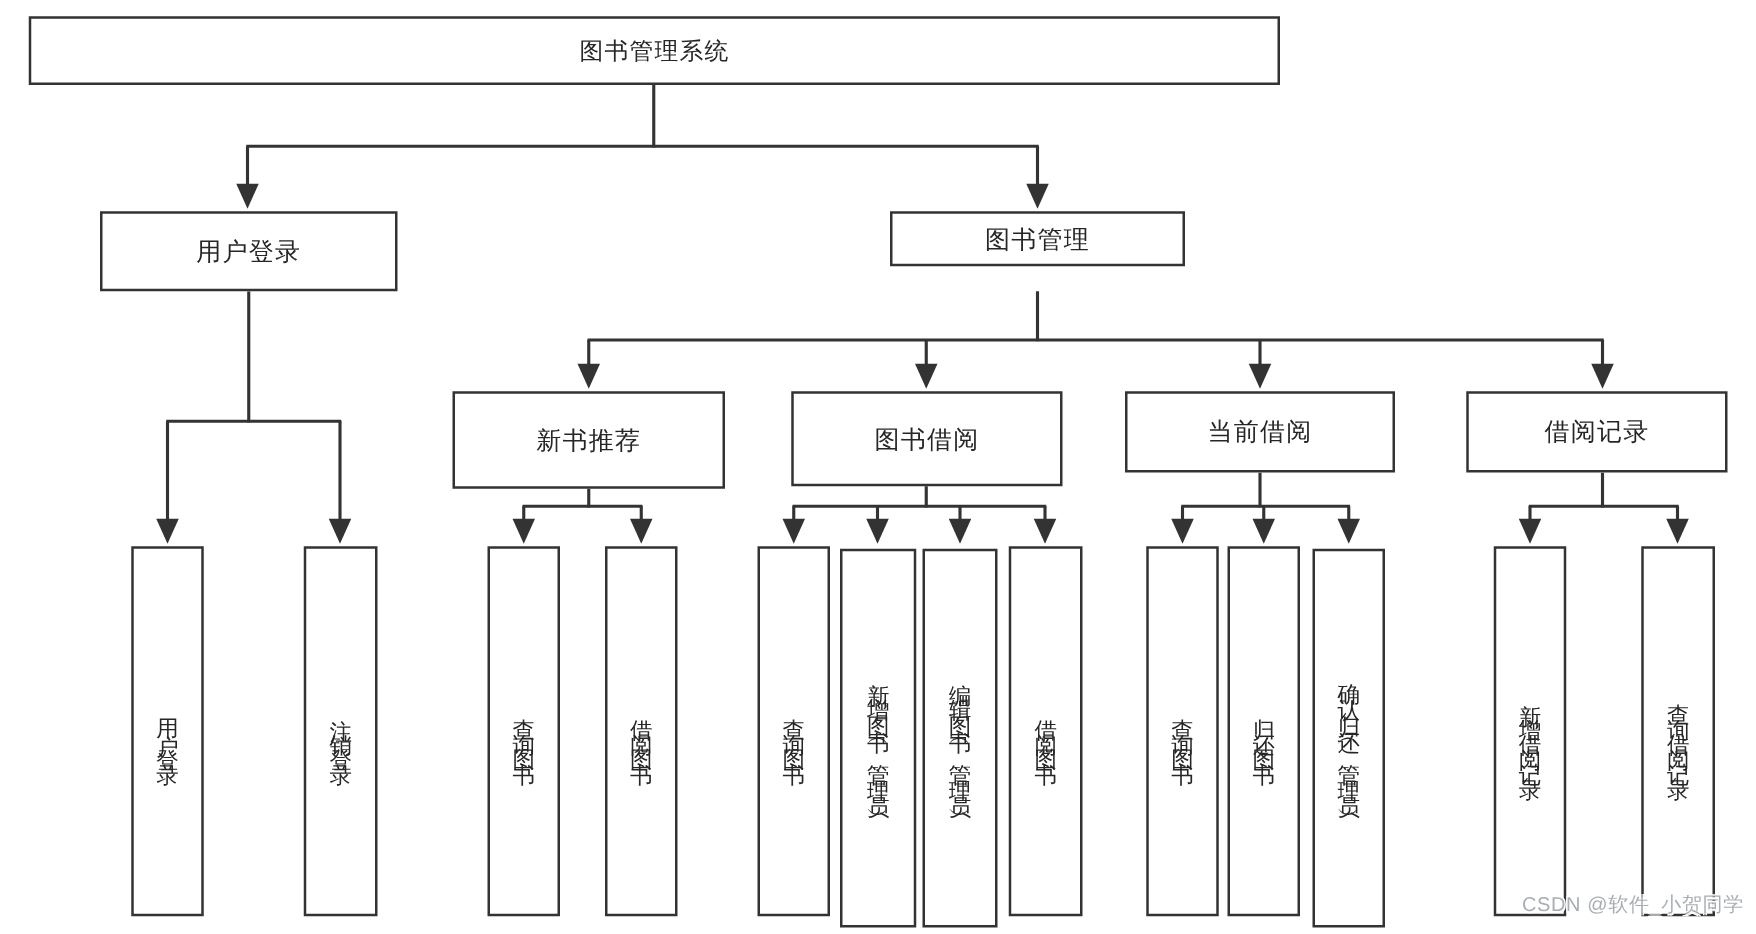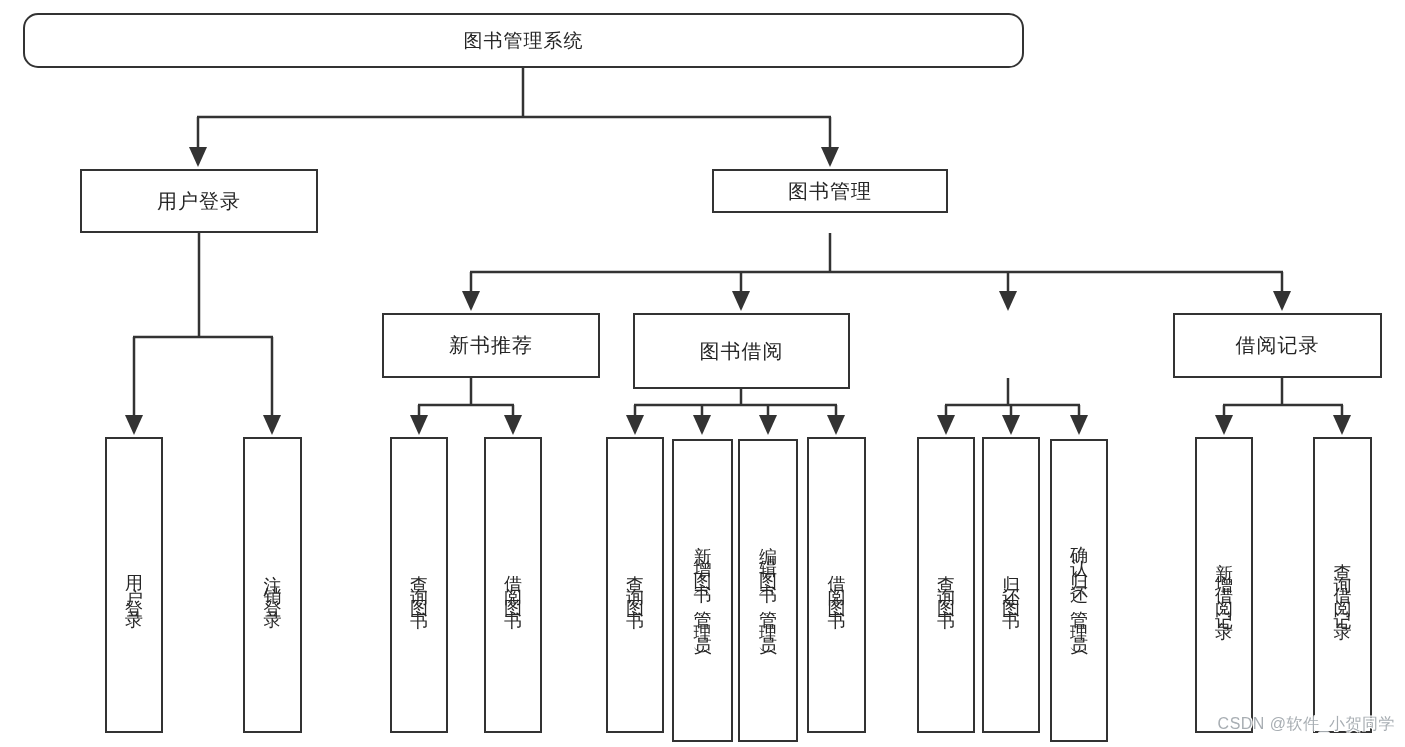--- a/index.html
+++ b/index.html
@@ -122,37 +122,40 @@
       <polygon points="759,415 777,415 768,435"></polygon>
       <polygon points="827,415 845,415 836,435"></polygon>
       <polygon points="937,415 955,415 946,435"></polygon>
       <polygon points="1002,415 1020,415 1011,435"></polygon>
       <polygon points="1070,415 1088,415 1079,435"></polygon>
       <polygon points="1215,415 1233,415 1224,435"></polygon>
       <polygon points="1333,415 1351,415 1342,435"></polygon>
     </g>
   </svg>
 
-  <div class="hbox root" style="left:23px;top:13px;width:1001px;height:55px;border-radius:15px;">
+  <div class="hbox root" style="left:23px;top:13px;width:1001px;height:55px;">
     <span>图书管理系统</span>
   </div>
 
   <div class="hbox" style="left:80px;top:169px;width:238px;height:64px;">
     <span>用户登录</span>
   </div>
   <div class="hbox" style="left:712px;top:169px;width:236px;height:44px;">
     <span>图书管理</span>
   </div>
 
-  <div class="hbox" style="left:382px;top:313px;width:218px;height:65px;">
+  <div class="hbox" style="left:362px;top:313px;width:218px;height:78px;">
     <span>新书推荐</span>
   </div>
   <div class="hbox" style="left:633px;top:313px;width:217px;height:76px;">
     <span>图书借阅</span>
   </div>
+  <div class="hbox" style="left:900px;top:313px;width:216px;height:65px;">
+    <span>当前借阅</span>
+  </div>
   <div class="hbox" style="left:1173px;top:313px;width:209px;height:65px;">
     <span>借阅记录</span>
   </div>
 
   <div class="vbox" style="left:105px;top:437px;width:58px;height:296px;">
     <span>用户登录</span>
   </div>
   <div class="vbox" style="left:243px;top:437px;width:59px;height:296px;">
     <span>注销登录</span>
   </div>

